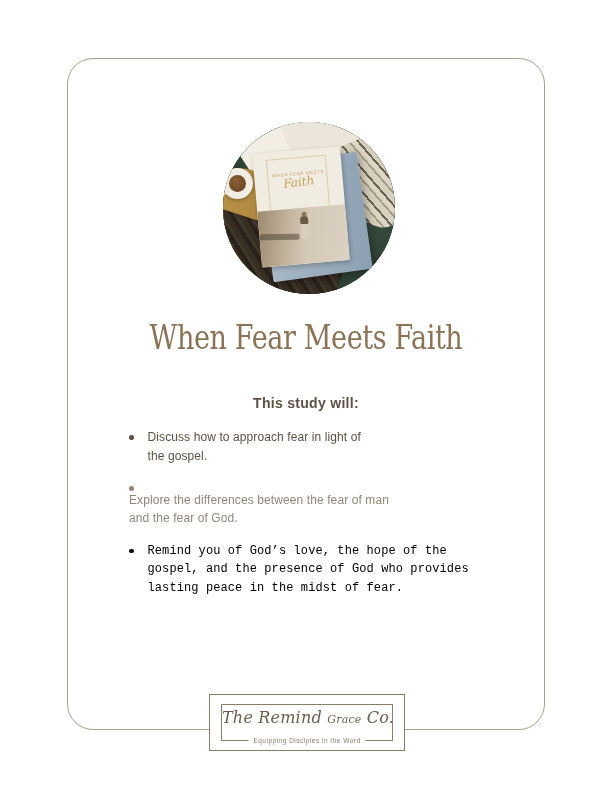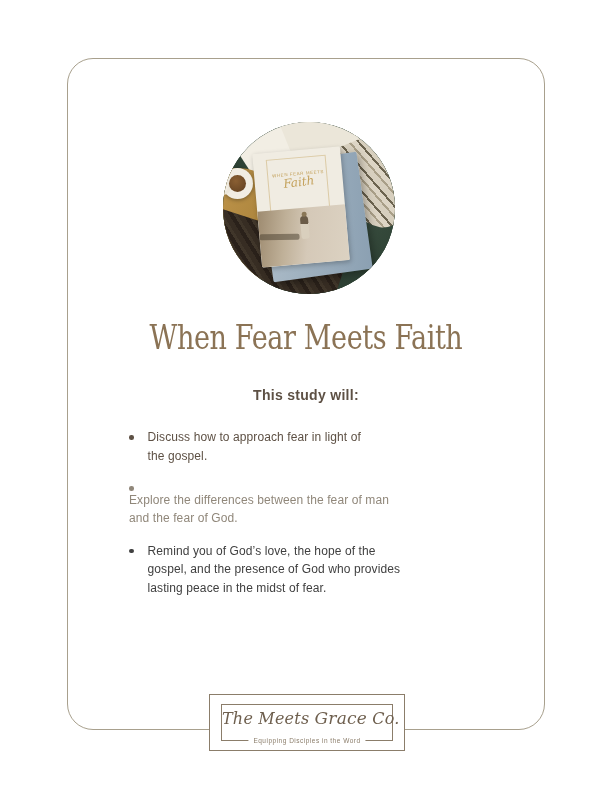--- a/index.html
+++ b/index.html
@@ -66,41 +66,41 @@
     border-radius:4px 4px 2px 2px;
     background:linear-gradient(#6a5b47 0 35%, #d9cfbd 35% 100%); }
   .cover-person::before { content:""; position:absolute; left:1.5px; top:-4px;
     width:5px; height:4.5px; border-radius:50%; background:#8a7757; }
 
   
   .title { position:absolute; left:0; width:612px; top:320px; margin:0;
     text-align:center; font-family:"DejaVu Serif", serif; font-weight:normal;
     font-size:33px; line-height:36px; letter-spacing:-.5px; color:#8b7355;
     transform:scaleX(.82); transform-origin:center; }
-  .subtitle { position:absolute; left:0; width:612px; top:387px; text-align:center;
+  .subtitle { position:absolute; left:0; width:612px; top:395px; text-align:center;
     font-weight:bold; font-size:14px; letter-spacing:.3px; color:#5d5044; }
 
   
   .points { position:absolute; left:129px; top:428px; width:372px; margin:0; padding:0;
     list-style:none; font-size:12px; line-height:18.5px; letter-spacing:.1px; }
   .points li { display:flex; margin-bottom:14px; color:#5d5044; }
   .points li.muted { color:#90877a; }
   .dot { flex:none; width:4.5px; height:4.5px; border-radius:50%;
     background:currentColor; margin:7px 14px 0 0; }
   .pt { white-space:pre-line; }
 
   
   .logo { position:absolute; left:209px; top:694px; width:196px; height:57px;
     background:#ffffff; border:1px solid #8b7d6a; z-index:2; }
   .logo-inner { position:absolute; left:11px; right:11px; top:9px; bottom:9px;
     border:1px solid #8b7d6a; }
   .brand { text-align:center; margin-top:3px; font-family:"DejaVu Serif", serif;
     font-style:italic; font-size:16px; letter-spacing:.2px; color:#6e5f4e;
     white-space:nowrap; }
-  .brand .script { font-size:17px; }
+  .brand .script { font-size:11px; }
   .tagline { position:absolute; left:50%; bottom:-4px; transform:translateX(-50%);
     background:#ffffff; padding:0 5px; font-size:6.5px; letter-spacing:.5px;
     white-space:nowrap; color:#8b7d6a; }
 </style>
 </head>
 <body>
 
 <div class="sheet">
 
   <div class="frame" style="border-color: rgb(168, 160, 141);"></div>
@@ -135,28 +135,28 @@
     <li style="color: rgb(93, 80, 68);">
       <span class="dot"></span>
       <span class="pt">Discuss how to approach fear in light of
 the gospel.</span>
     </li>
     <li class="muted" style="color: rgb(144, 135, 122); flex-direction: column;">
       <span class="dot"></span>
       <span class="pt">Explore the differences between the fear of man
 and the fear of God.</span>
     </li>
-    <li style="color: #404040;">
+    <li style="color: #000000; font-family: Liberation Mono, monospace;">
       <span class="dot"></span>
       <span class="pt">Remind you of God’s love, the hope of the
 gospel, and the presence of God who provides
 lasting peace in the midst of fear.</span>
     </li>
   </ul>
 
   <div class="logo" style="border-color: rgb(139, 125, 106);">
     <div class="logo-inner" style="border-color: rgb(139, 125, 106);">
-      <div class="brand" style="color: rgb(110, 95, 78);"><span>The Meets</span> <span class="script">Grace</span> <span>Co.</span></div>
+      <div class="brand" style="color: rgb(110, 95, 78);"><span>The Remind</span> <span class="script">Grace</span> <span>Co.</span></div>
       <div class="tagline" style="color: rgb(139, 125, 106);">Equipping Disciples in the Word</div>
     </div>
   </div>
 
 </div>
 
 </body></html>

